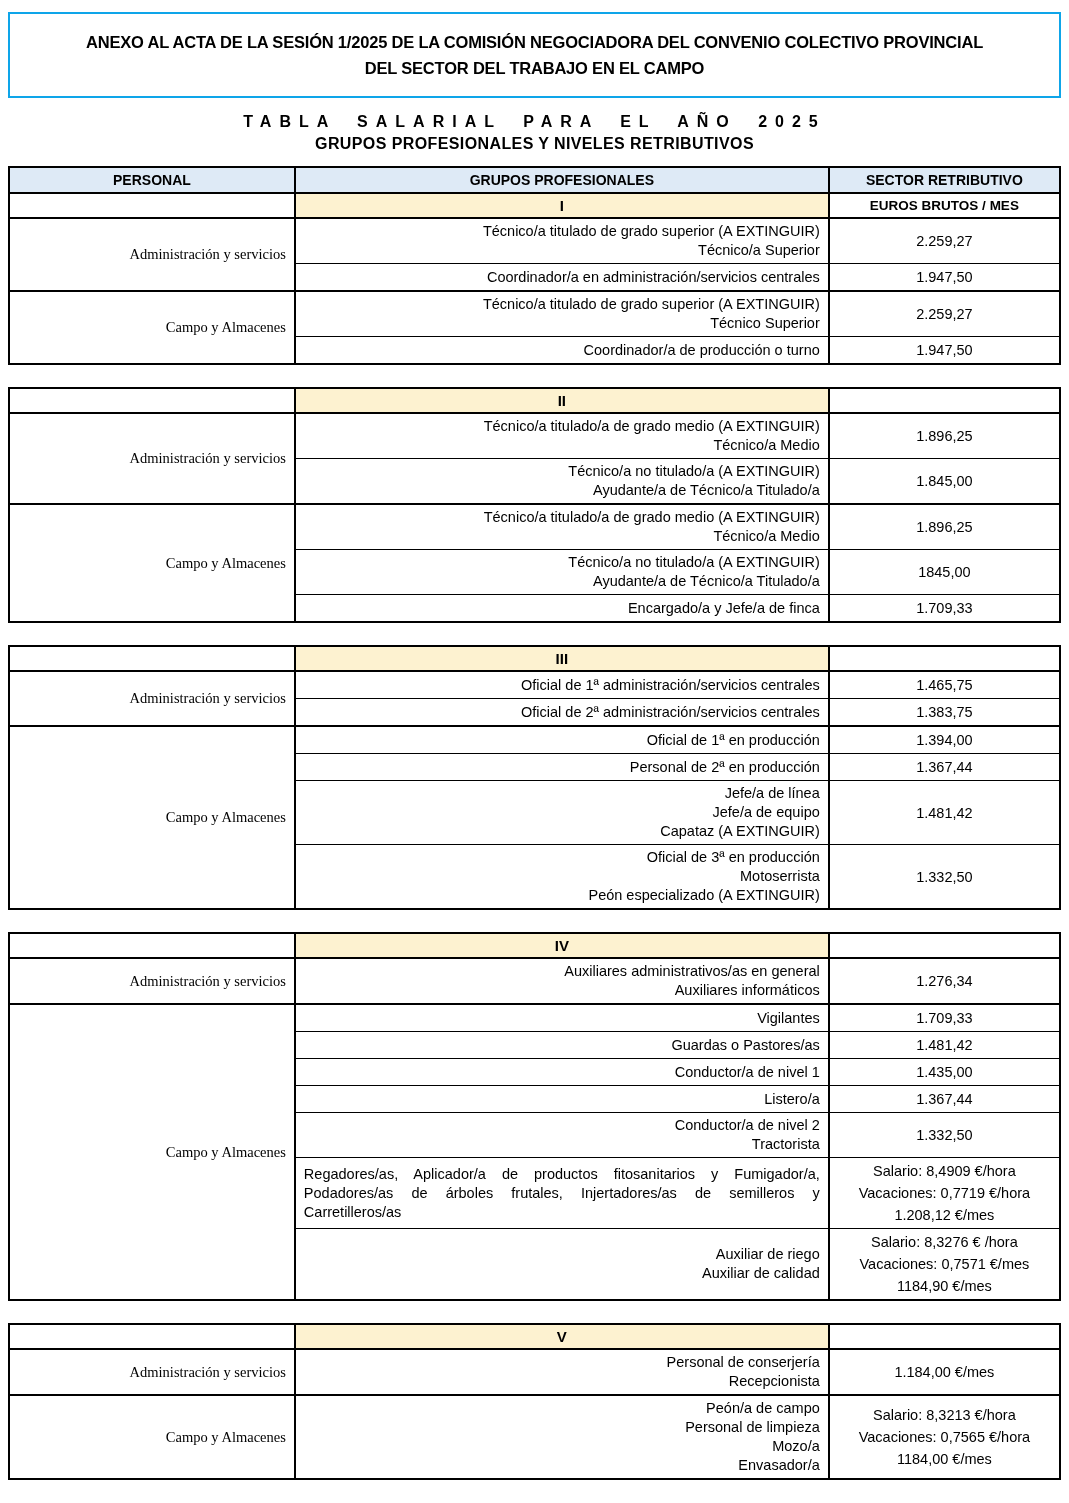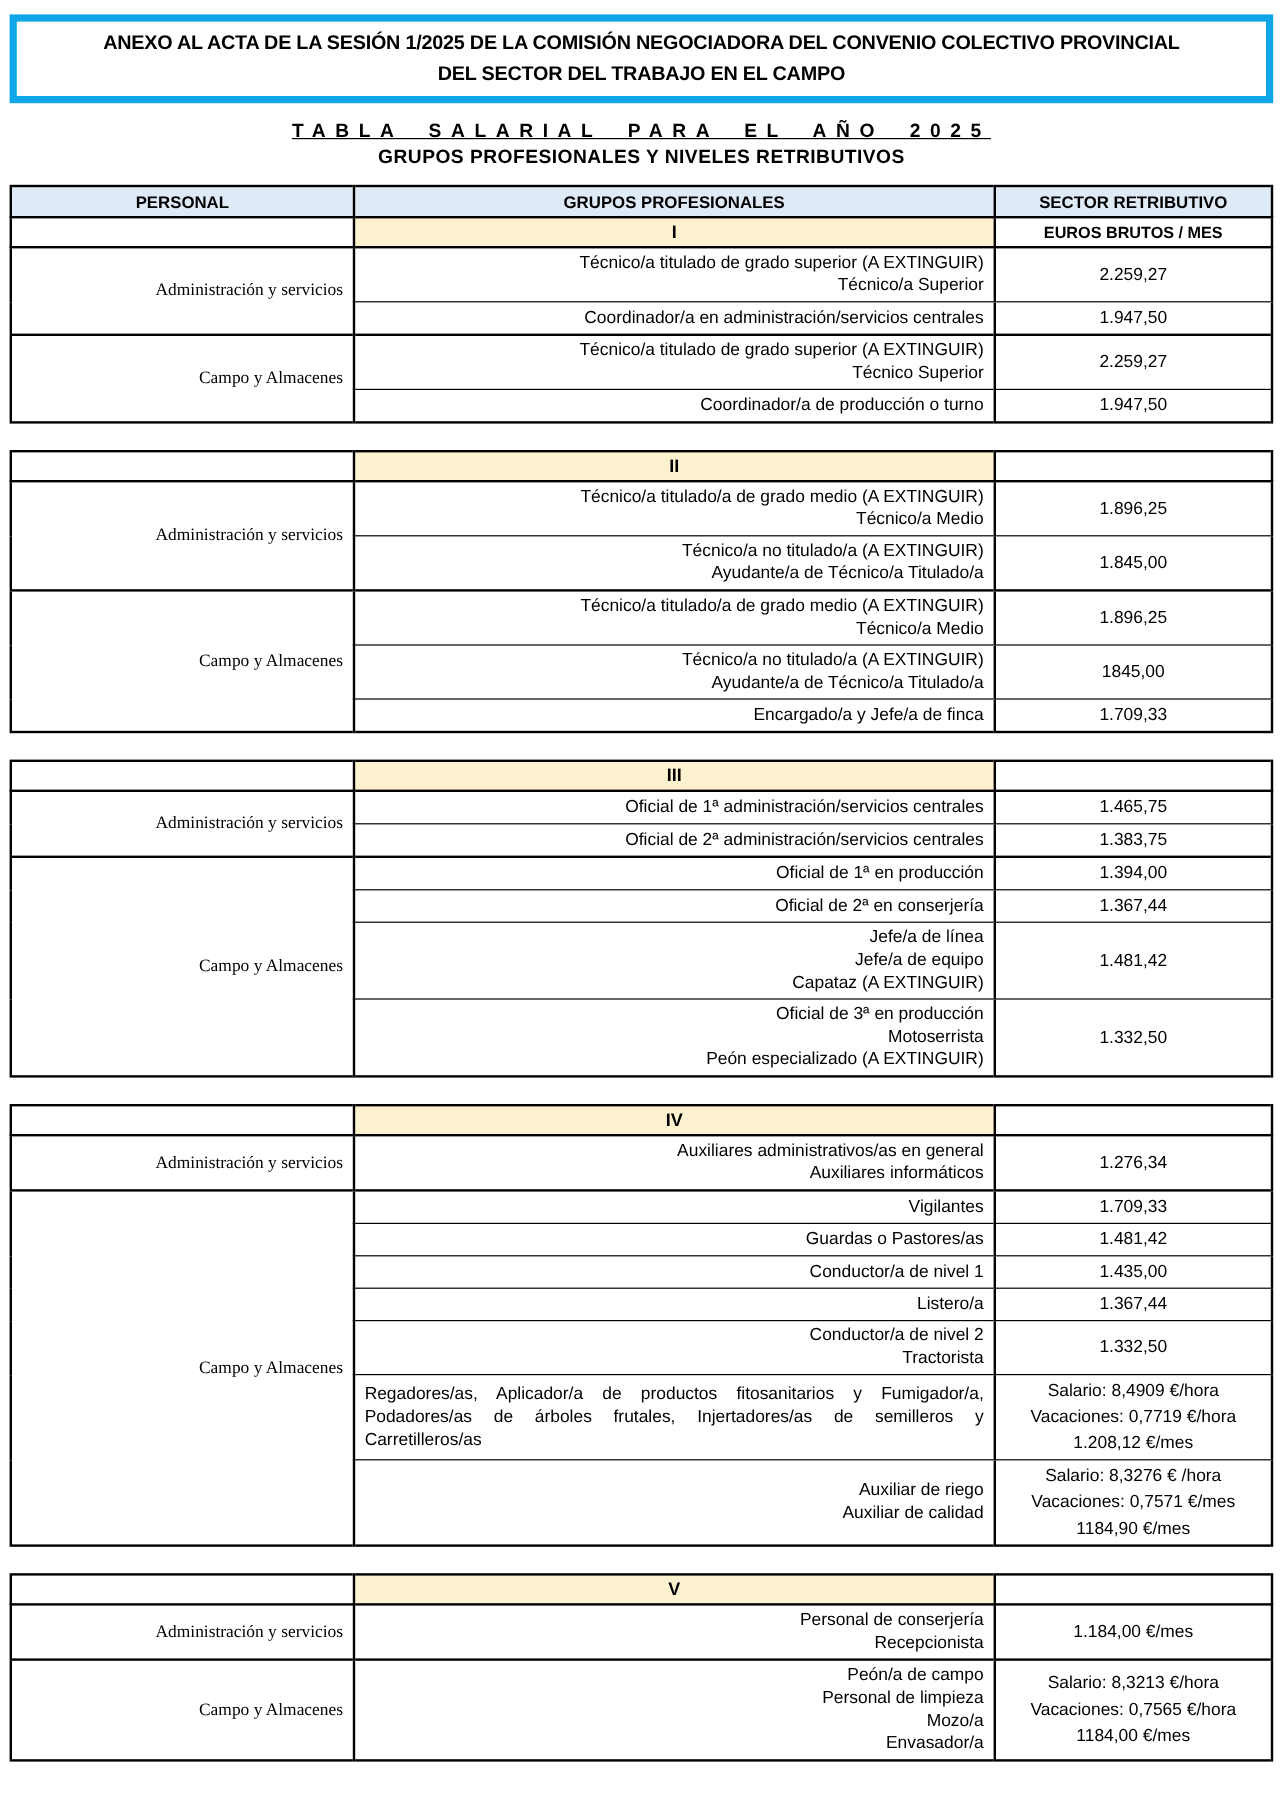--- a/index.html
+++ b/index.html
@@ -13,40 +13,39 @@
 
   .anexo-heading {
     text-align: center;
     font-weight: bold;
     font-size: 15px;
     letter-spacing: 7px;
     word-spacing: 10px;
     margin-bottom: 14px;
   }
   .title-box {
-    border: 6px solid #0ea5e9;
-    padding: 5px 30px;
+    border: 2px solid #0ea5e9;
+    padding: 15px 30px;
     margin-bottom: 15px;
   }
   .title-box .box-title {
     text-align: center;
     font-weight: bold;
     font-size: 16.5px;
     line-height: 26px;
     letter-spacing: -0.2px;
     white-space: pre-line;
   }
   .main-title {
     text-align: center;
     font-weight: bold;
     font-size: 16px;
     letter-spacing: 8px;
     word-spacing: 9px;
     margin-bottom: 4px;
-    text-decoration: underline;
   }
   .subtitle {
     text-align: center;
     font-weight: bold;
     font-size: 16px;
     letter-spacing: 0.4px;
     margin-bottom: 13px;
   }
 
   table.salary-table {
@@ -222,21 +221,21 @@
     <tr>
       <td class="roles">Oficial de 2ª administración/servicios centrales</td>
       <td class="value">1.383,75</td>
     </tr>
     <tr class="section-start">
       <td class="personal" rowspan="4">Campo y Almacenes</td>
       <td class="roles">Oficial de 1ª en producción</td>
       <td class="value">1.394,00</td>
     </tr>
     <tr>
-      <td class="roles">Oficial de 2ª en conserjería</td>
+      <td class="roles">Personal de 2ª en producción</td>
       <td class="value">1.367,44</td>
     </tr>
     <tr>
       <td class="roles">Jefe/a de línea
 Jefe/a de equipo
 Capataz (A EXTINGUIR)</td>
       <td class="value">1.481,42</td>
     </tr>
     <tr>
       <td class="roles">Oficial de 3ª en producción

